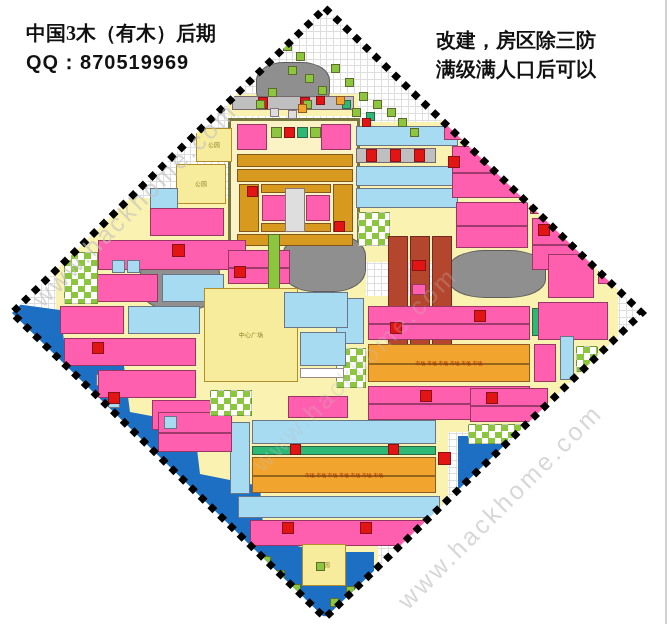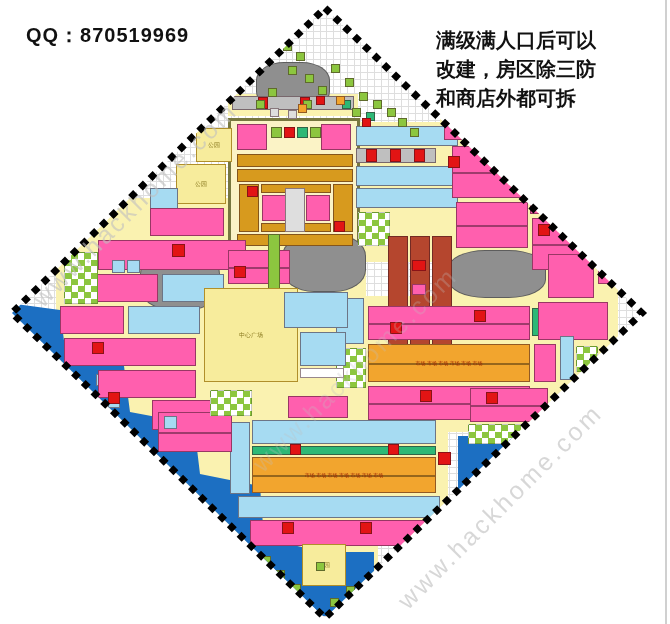--- a/index.html
+++ b/index.html
@@ -249,22 +249,22 @@
 
   <svg id="diamond-svg" width="670" height="624">
     <polygon points="325,8 642,313 325,618 12,313" fill="none" stroke="#000000" stroke-width="7" stroke-dasharray="7 6.6"></polygon>
   </svg>
 
   <div class="wm" id="wm-tl">www.hackhome.com</div>
   <div class="wm" id="wm-mid">www.hackhome.com</div>
   <div class="wm" id="wm-br">www.hackhome.com</div>
 
   <div class="hd" id="hd-left">
+    <div class="l1">中国3木（有木）后期</div>
     <div class="l3">QQ：870519969</div>
   </div>
   <div class="hd" id="hd-right">
+    <div>改建，房区除三防</div>
     <div>满级满人口后可以</div>
-    <div>改建，房区除三防</div>
-    <div>和商店外都可拆</div>
   </div>
 
   <div id="edge-line"></div>
 </div>
 
 </body></html>

